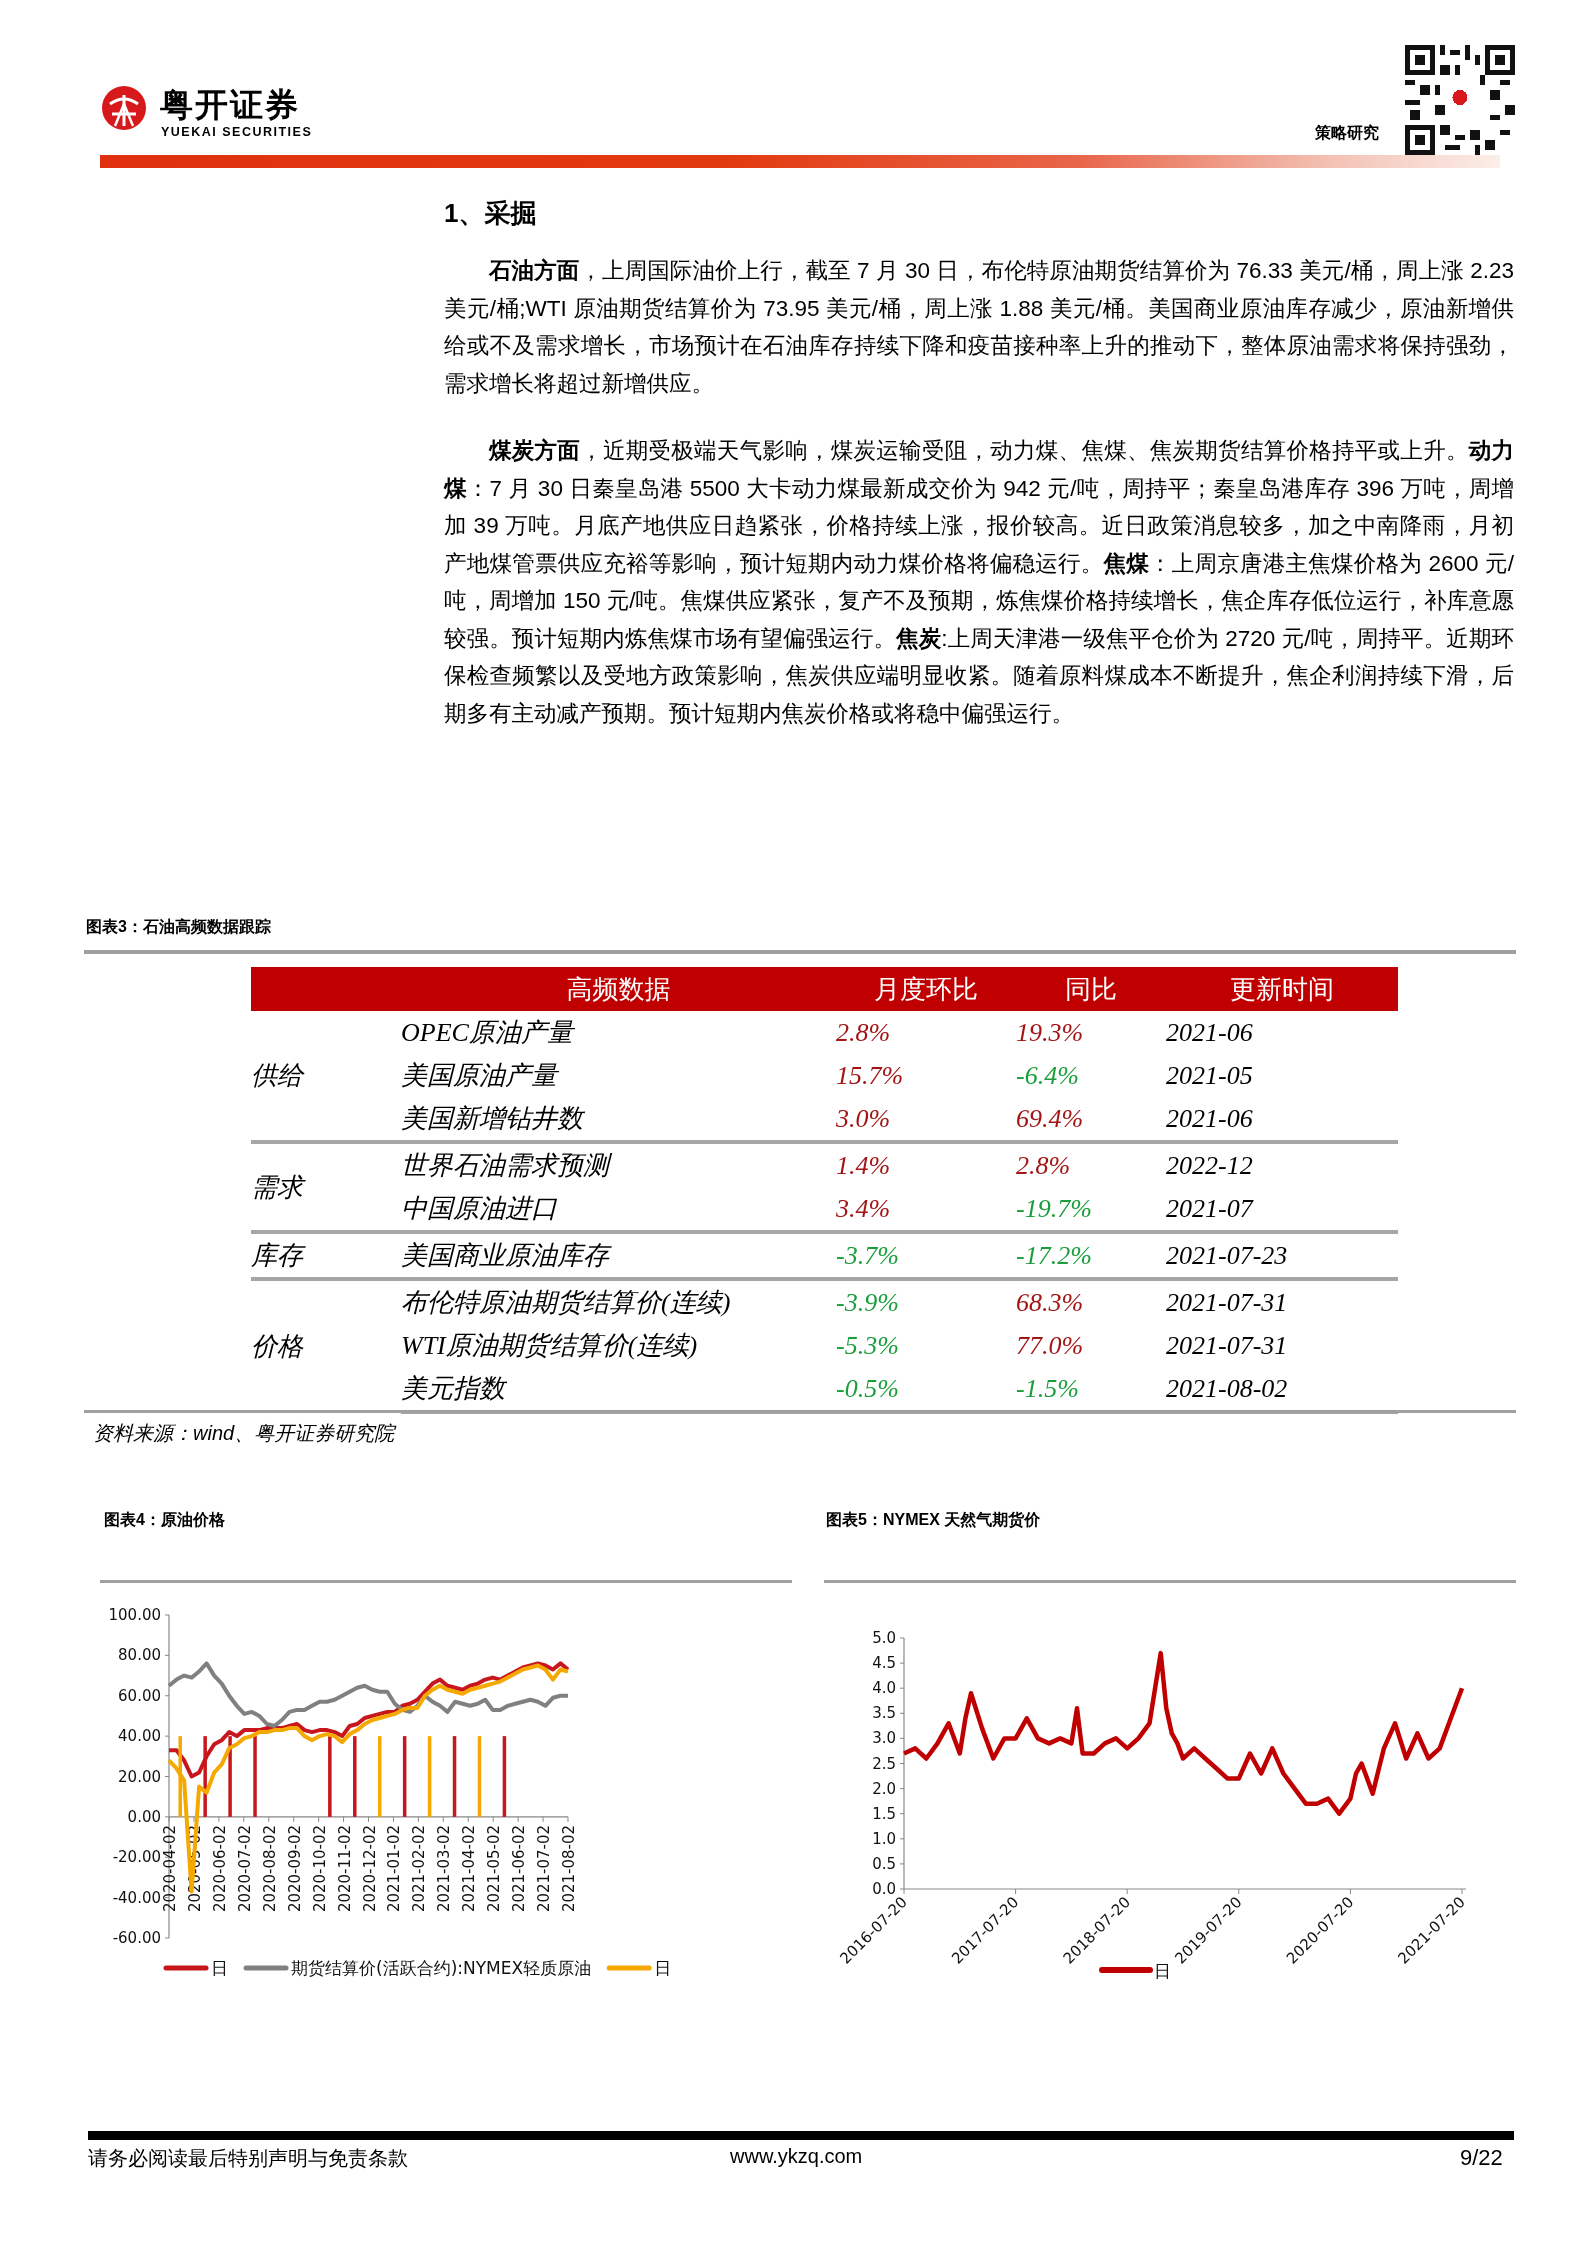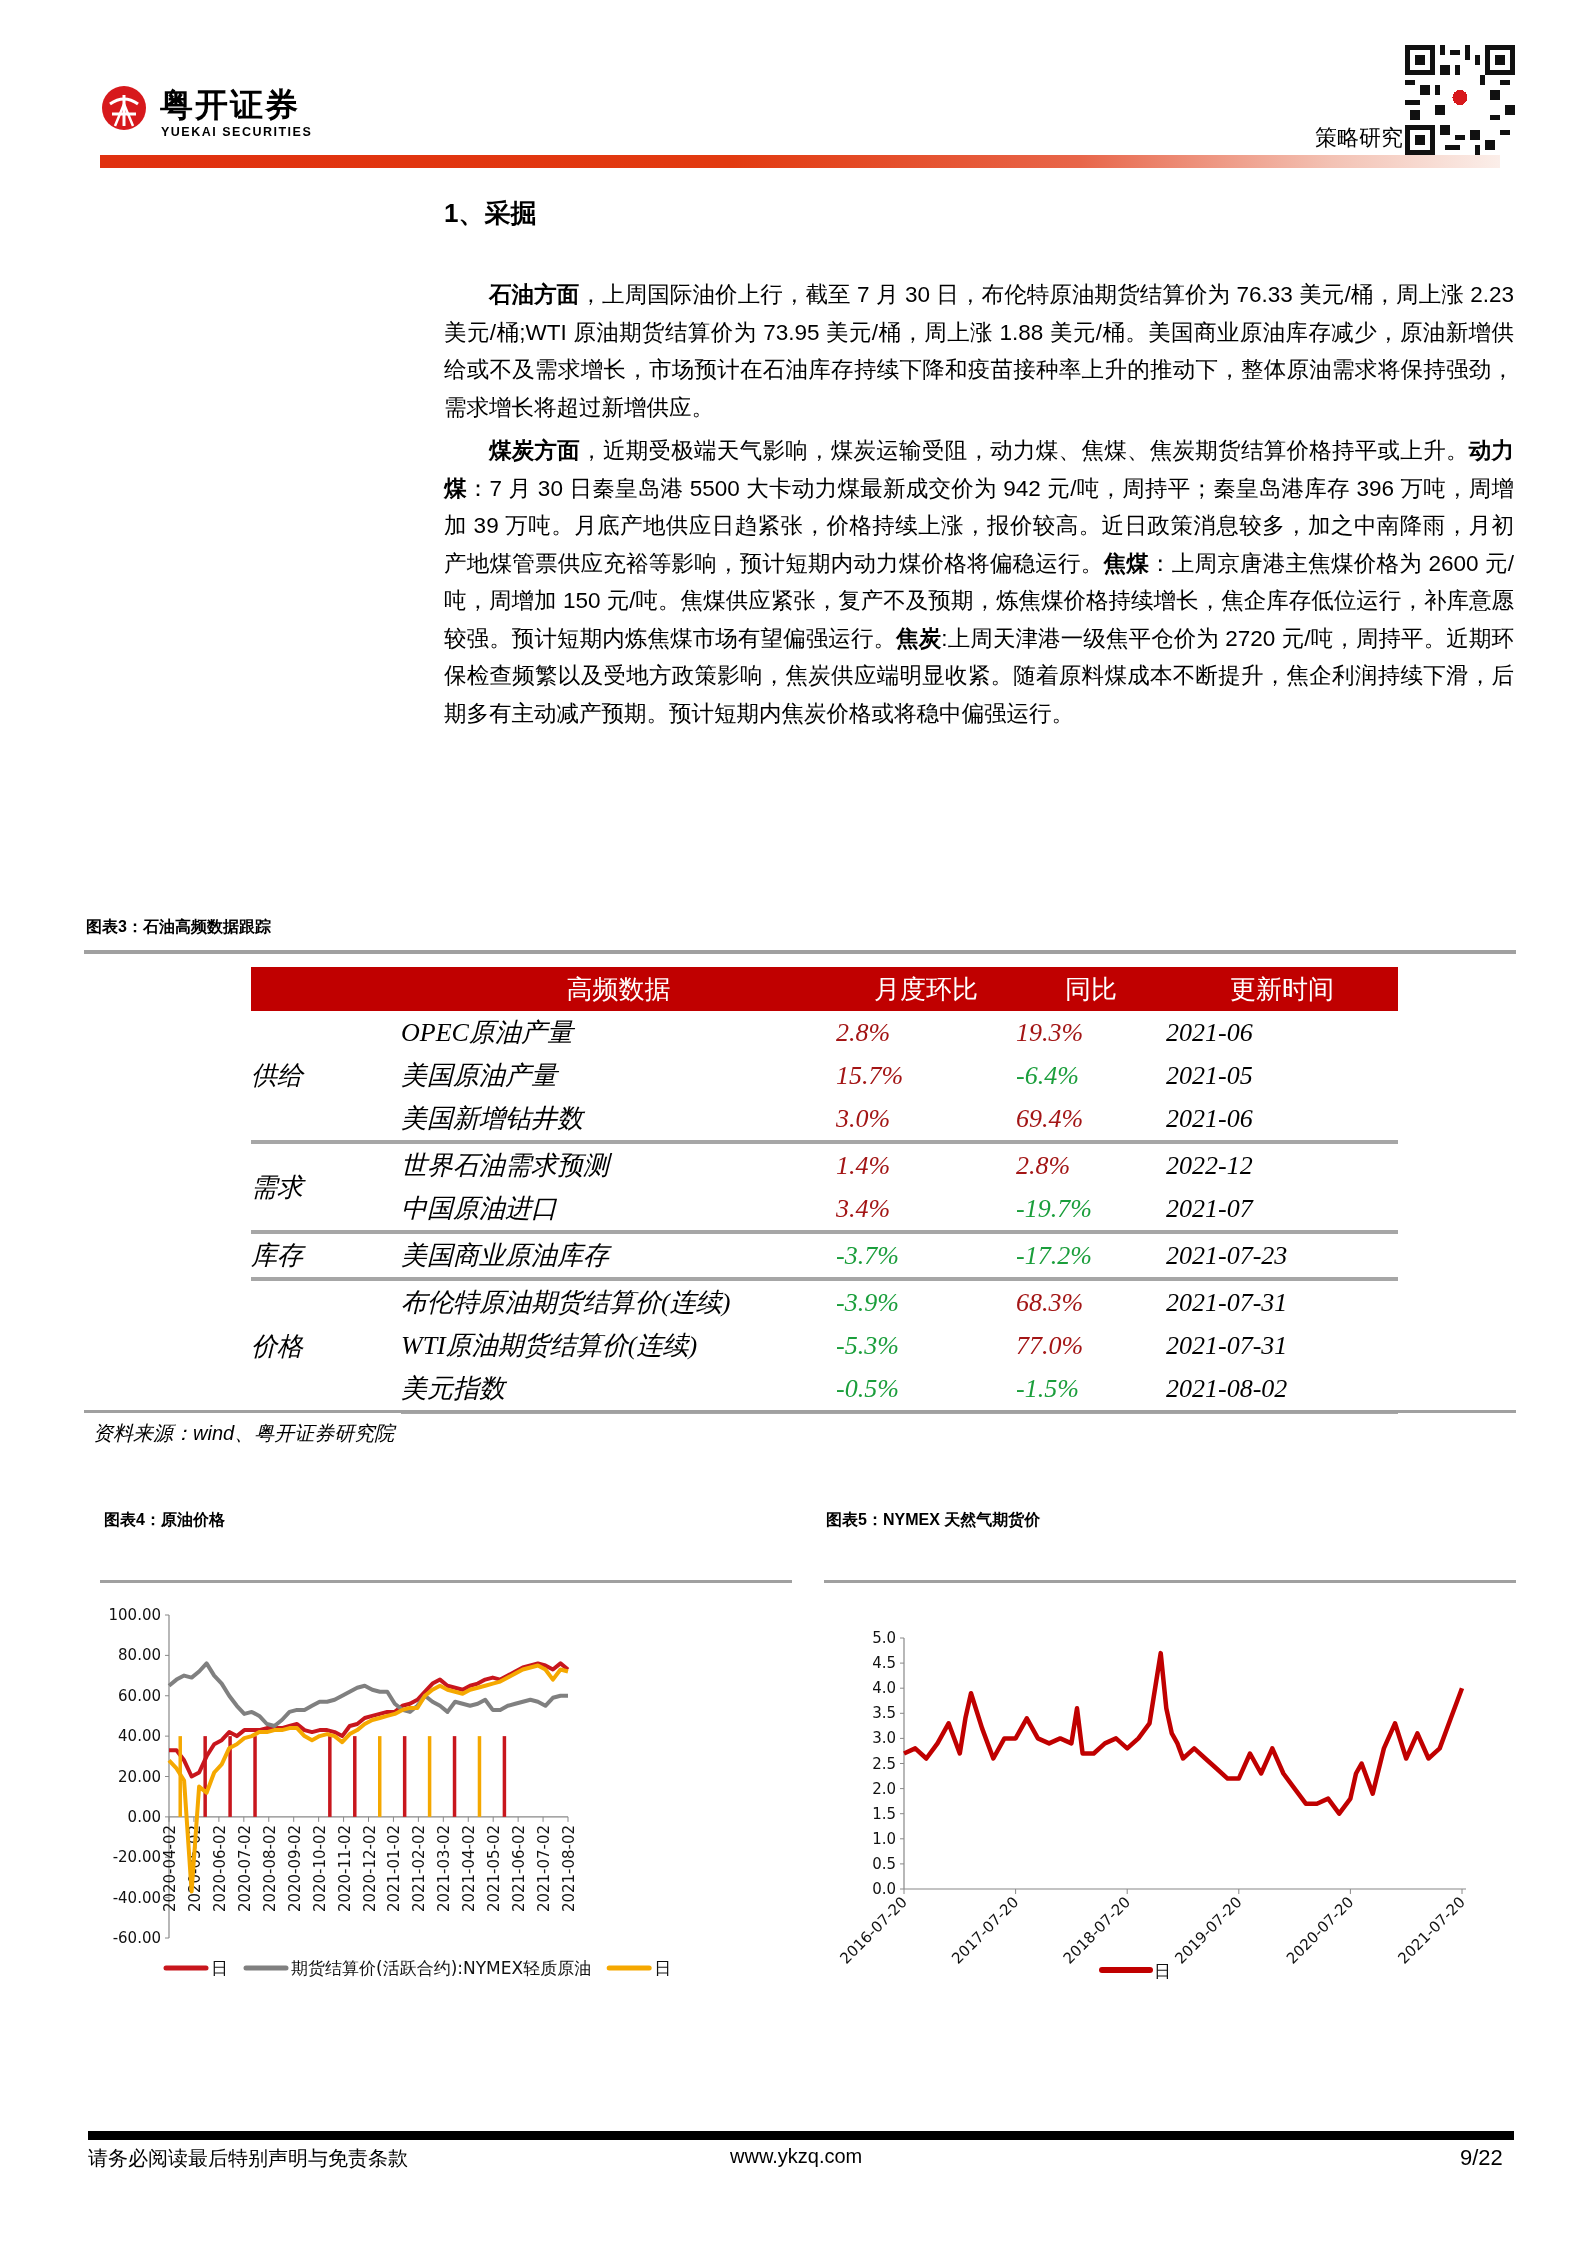--- a/index.html
+++ b/index.html
@@ -3,21 +3,21 @@
 <meta charset="utf-8">
 <style>
   html,body{margin:0;padding:0;background:#fff;}
   body{width:1586px;height:2244px;position:relative;font-family:"Liberation Sans","DejaVu Sans",sans-serif;color:#000;overflow:hidden;}
   .abs{position:absolute;}
   .logo-mark{left:102px;top:86px;width:44px;height:44px;border-radius:50%;background:#d7191c;}
   .logo-mark svg{position:absolute;left:0;top:0;}
   .logo-cn{left:160px;top:83px;font-size:33px;font-weight:bold;letter-spacing:2px;font-family:"DejaVu Sans",sans-serif;}
   .logo-en{left:161px;top:125px;font-size:12.5px;font-weight:bold;letter-spacing:1.5px;}
   .header-bar{left:100px;top:155px;width:1400px;height:13px;background:linear-gradient(90deg,#e0300f 0%,#e23a10 45%,#e8664a 70%,#f3c2b4 88%,#fbeee9 100%);}
-  .header-label{left:1315px;top:123px;font-size:22px;font-weight:normal;}
+  .header-label{left:1315px;top:123px;font-size:16px;font-weight:bold;}
   .qr{left:1405px;top:45px;width:110px;height:110px;background:#fff;}
   .section-title{left:444px;top:196px;font-size:26px;font-weight:bold;}
   .para{left:444px;width:1070px;font-size:22.5px;line-height:37.5px;text-align:justify;}
   .para b{font-weight:bold;}
   .fig-title{font-size:16px;font-weight:bold;}
   .rule{height:4px;background:#a0a0a0;}
   table.hf{position:absolute;left:251px;top:967px;width:1147px;border-collapse:collapse;font-family:"Liberation Serif","DejaVu Serif",serif;font-size:26px;}
   table.hf th{background:#c00000;color:#fff;font-weight:normal;height:44px;padding:0;text-align:center;}
   table.hf td{height:43px;padding:0;text-align:left;font-style:italic;}
   table.hf tr.gstart td{border-top:4px solid #a6a6a6;}
@@ -89,21 +89,21 @@
         <rect x="15" y="6" width="1" height="2"></rect>
         <rect x="6" y="8" width="1" height="2"></rect>
     </g>
     <rect x="8" y="8" width="6" height="6" fill="#fff"></rect>
     <circle cx="11" cy="10.5" r="1.5" fill="#d7191c"></circle>
   </svg>
 </div>
 
 <div class="abs section-title">1、采掘</div>
 
-<div class="abs para" style="top:252px;text-indent:45px;margin-top:24px;"><b>石油方面</b><span>，上周国际油价上行，截至 7 月 30 日，布伦特原油期货结算价为 76.33 美元/桶，周上涨 2.23 美元/桶;WTI 原油期货结算价为 73.95 美元/桶，周上涨 1.88 美元/桶。美国商业原油库存减少，原油新增供给或不及需求增长，市场预计在石油库存持续下降和疫苗接种率上升的推动下，整体原油需求将保持强劲，需求增长将超过新增供应。</span></div>
+<div class="abs para" style="top:252px;text-indent:45px;"><b>石油方面</b><span>，上周国际油价上行，截至 7 月 30 日，布伦特原油期货结算价为 76.33 美元/桶，周上涨 2.23 美元/桶;WTI 原油期货结算价为 73.95 美元/桶，周上涨 1.88 美元/桶。美国商业原油库存减少，原油新增供给或不及需求增长，市场预计在石油库存持续下降和疫苗接种率上升的推动下，整体原油需求将保持强劲，需求增长将超过新增供应。</span></div>
 
 <div class="abs para" style="top:432px;text-indent:45px;"><b>煤炭方面</b><span>，近期受极端天气影响，煤炭运输受阻，动力煤、焦煤、焦炭期货结算价格持平或上升。</span><b>动力煤</b><span>：7 月 30 日秦皇岛港 5500 大卡动力煤最新成交价为 942 元/吨，周持平；秦皇岛港库存 396 万吨，周增加 39 万吨。月底产地供应日趋紧张，价格持续上涨，报价较高。近日政策消息较多，加之中南降雨，月初产地煤管票供应充裕等影响，预计短期内动力煤价格将偏稳运行。</span><b>焦煤</b><span>：上周京唐港主焦煤价格为 2600 元/吨，周增加 150 元/吨。焦煤供应紧张，复产不及预期，炼焦煤价格持续增长，焦企库存低位运行，补库意愿较强。预计短期内炼焦煤市场有望偏强运行。</span><b>焦炭</b><span>:上周天津港一级焦平仓价为 2720 元/吨，周持平。近期环保检查频繁以及受地方政策影响，焦炭供应端明显收紧。随着原料煤成本不断提升，焦企利润持续下滑，后期多有主动减产预期。预计短期内焦炭价格或将稳中偏强运行。</span></div>
 
 <div class="abs fig-title" style="left:86px;top:917px;">图表3：石油高频数据跟踪</div>
 <div class="abs rule" style="left:84px;top:950px;width:1432px;"></div>
 
 <table class="hf">
   <thead>
     <tr>
       <th style="width:150px"></th>

